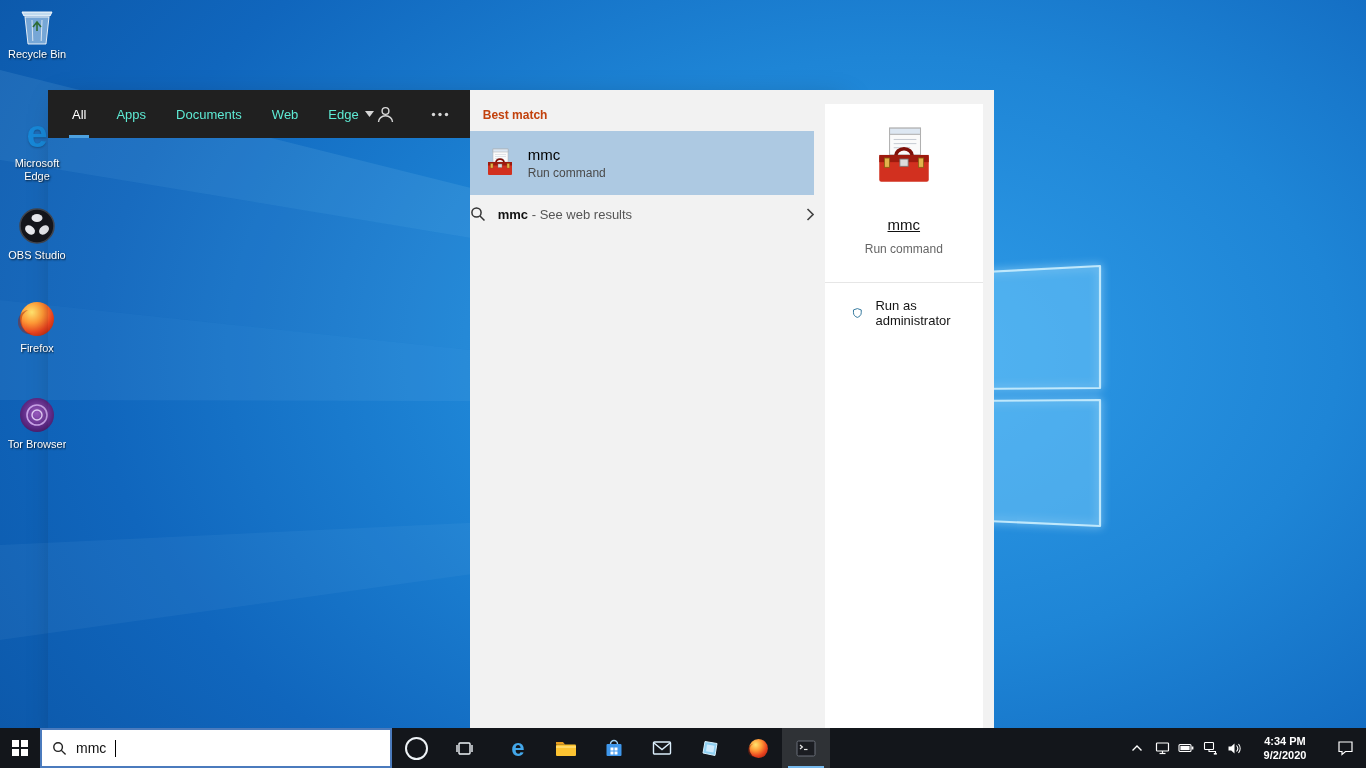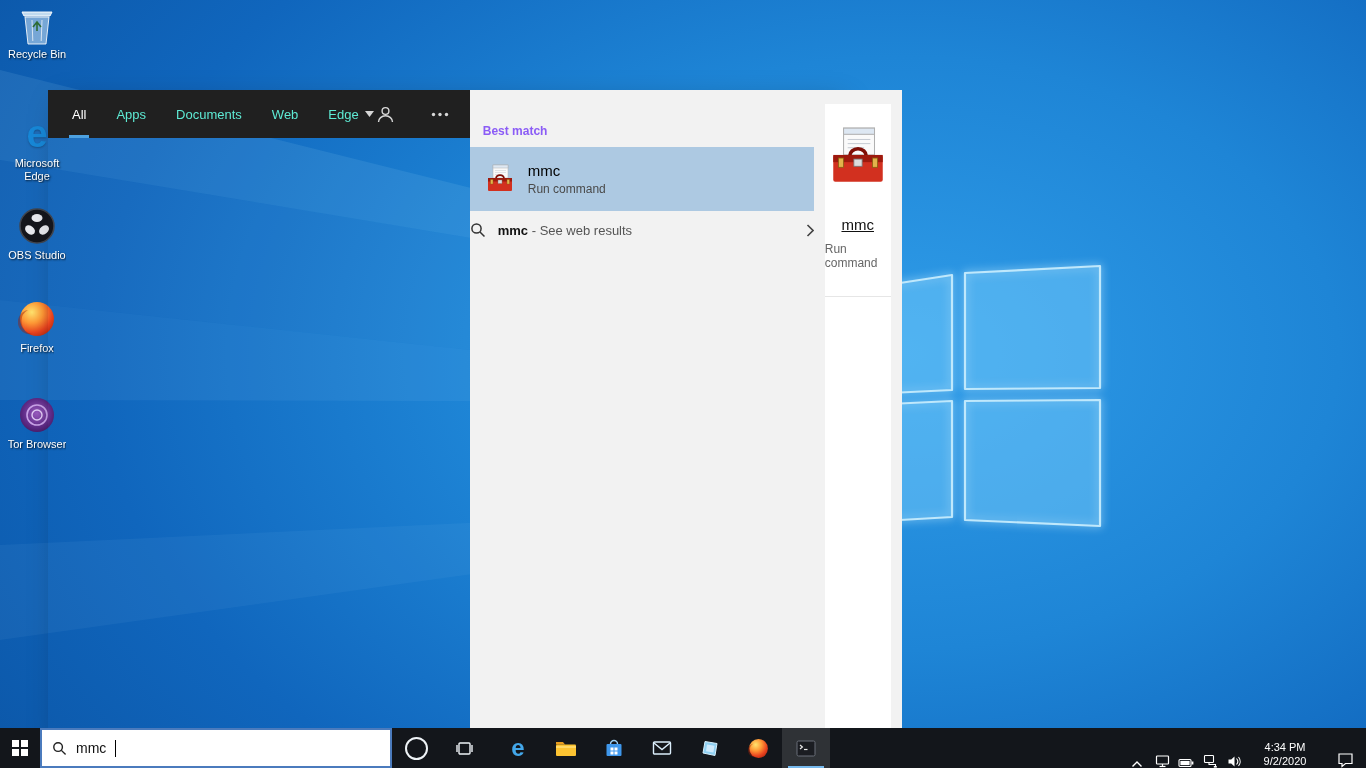--- a/index.html
+++ b/index.html
@@ -21,21 +21,21 @@
   .panel-header{height:48px;flex:0 0 48px;background:#202020;display:flex;align-items:center;padding:0 18px 0 24px;}
   .tabs{display:flex;height:100%;column-gap:30px;}
   .tab{position:relative;display:flex;align-items:center;column-gap:6px;font-size:13px;color:#5eead4;cursor:pointer;}
   .tab.selected{color:#fff;}
   .tab.selected::after{content:"";position:absolute;left:-3px;right:-3px;bottom:0;height:3px;background:#4da1e0;}
   .header-right{margin-left:auto;display:flex;align-items:center;column-gap:30px;}
   .hbtn{display:flex;align-items:center;justify-content:center;width:24px;height:24px;cursor:pointer;}
 
   .panel-body{flex:1;display:flex;background:#f2f2f2;min-height:0;}
   .left-col{width:344px;flex:0 0 344px;padding-top:10px;}
-  .section-label{font-size:12px;font-weight:700;color:#8b5cf6;margin:24px 0 9px 13px;}
+  .section-label{font-size:12px;font-weight:700;color:#c2410c;margin:8px 0 9px 13px;}
   .section-label.web{margin-top:16px;}
   .best-item{height:64px;background:#adc9e2;display:flex;align-items:center;padding:0 14px;column-gap:12px;cursor:pointer;}
   .bm-title{font-size:15px;color:#000;}
   .bm-sub{font-size:12px;color:#4a4a4a;margin-top:3px;}
   .web-item{height:38px;display:flex;align-items:center;padding:0 0;column-gap:12px;cursor:pointer;}
   .web-text{font-size:13px;color:#555;}
   .web-text .q{font-weight:700;color:#111;}
   .web-chevron{margin-left:auto;}
 
   .right-col{flex:1;padding:14px 11px 0 11px;}
@@ -54,21 +54,21 @@
   .winlogo span{background:#fff;}
   .tb-search{width:352px;box-sizing:border-box;background:#fff;border:2px solid #4b7bbd;display:flex;align-items:center;padding:0 10px;column-gap:9px;cursor:text;}
   .tb-search .val{font-size:14px;color:#111;}
   .caret{width:1px;height:17px;background:#000;animation:blink 1.1s steps(1) infinite;}
   @keyframes blink{50%{opacity:0;}}
   .tb-btn{width:48px;display:flex;align-items:center;justify-content:center;cursor:pointer;position:relative;}
   .tb-apps{display:flex;margin-left:6px;}
   .cortana-circle{width:19px;height:19px;border:2px solid #eef3f7;border-radius:50%;}
   .tb-btn.open{background:rgba(255,255,255,.12);}
   .tb-btn.open::after{content:"";position:absolute;left:6px;right:6px;bottom:0;height:2px;background:#76b9ed;}
-  .tb-right{margin-left:auto;display:flex;align-items:flex-end;}
+  .tb-right{margin-left:auto;display:flex;align-items:center;font-weight:bold;}
   .tray-btn{width:24px;display:flex;align-items:center;justify-content:center;cursor:pointer;}
   .tray-btn.chev{width:26px;}
   .clock{width:78px;display:flex;flex-direction:column;align-items:center;justify-content:center;color:#fff;font-size:11px;line-height:14px;cursor:default;}
   .action-btn{width:42px;display:flex;align-items:center;justify-content:center;cursor:pointer;}
 </style>
 </head>
 <body>
 
 <div class="screen">
 
@@ -256,20 +256,26 @@
             <rect x="8" y="30" width="48" height="7" fill="#9e1a0e"></rect>
             <rect x="13" y="33" width="5" height="9" fill="#e3b34c" stroke="#8a5d10" stroke-width="0.8"></rect>
             <rect x="46" y="33" width="5" height="9" fill="#e3b34c" stroke="#8a5d10" stroke-width="0.8"></rect>
             <rect x="28" y="34" width="8" height="7" fill="#dcdcdc" stroke="#777" stroke-width="0.8"></rect>
           </svg>
           <div class="pv-title">mmc</div>
           <div class="pv-sub">Run command</div>
           <div class="pv-divider"></div>
 
           <div class="pv-actions">
+            <div class="pv-action">
+              <svg width="16" height="16" viewBox="0 0 16 16" fill="none" stroke="#2b7299" stroke-width="1.4">
+                <path d="M8 1.4 L13.8 3.4 V7.6 C13.8 11.4 11.2 13.4 8 14.6 C4.8 13.4 2.2 11.4 2.2 7.6 V3.4 Z"></path>
+              </svg>
+              <span class="albl">Run as administrator</span>
+            </div>
           </div>
         </div>
       </div>
     </div>
   </div>
 
   <div class="taskbar">
     <div class="start-btn">
       <div class="winlogo">
           <span></span>

